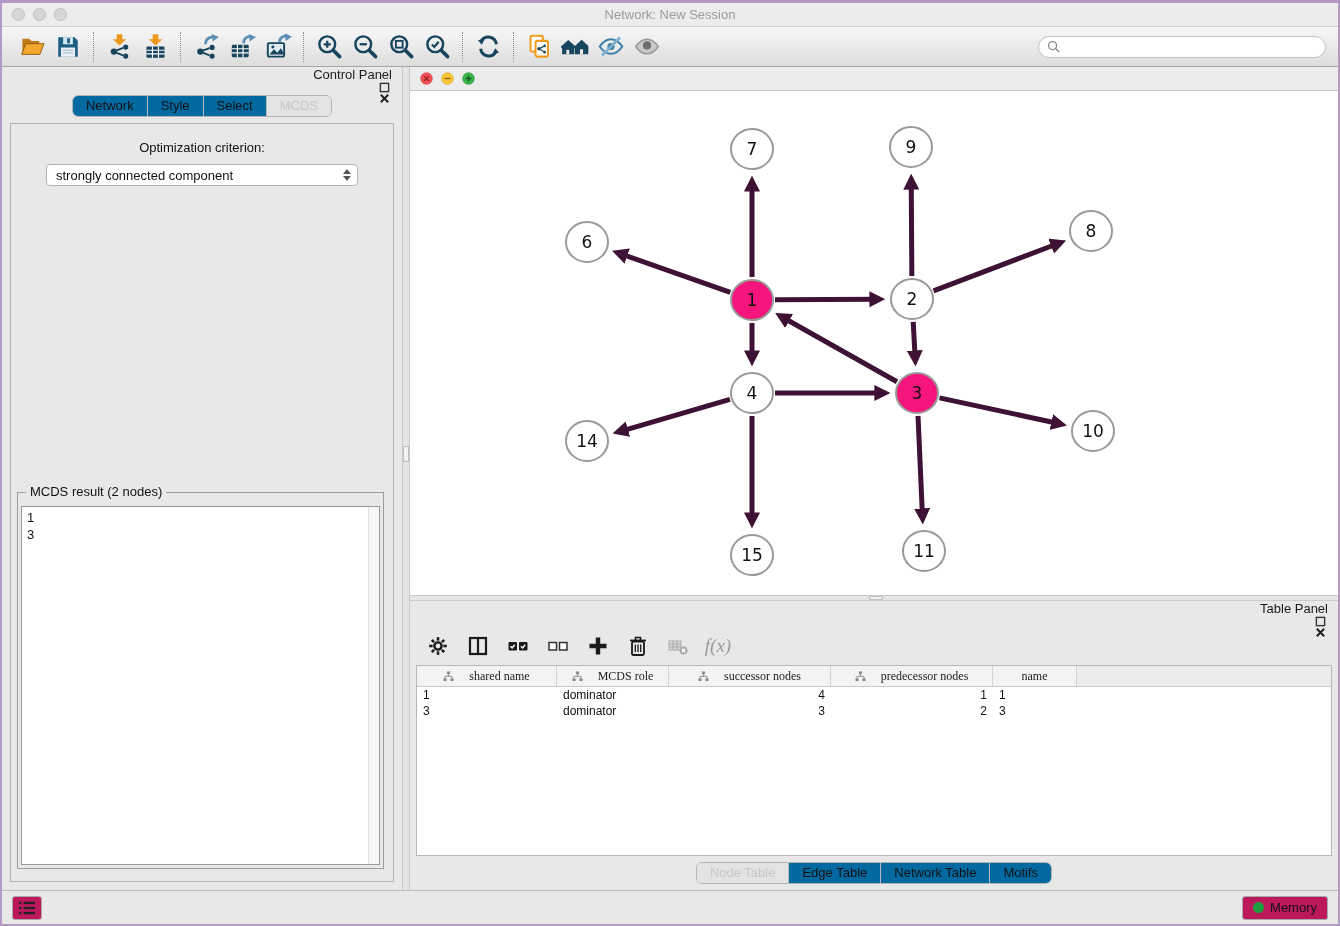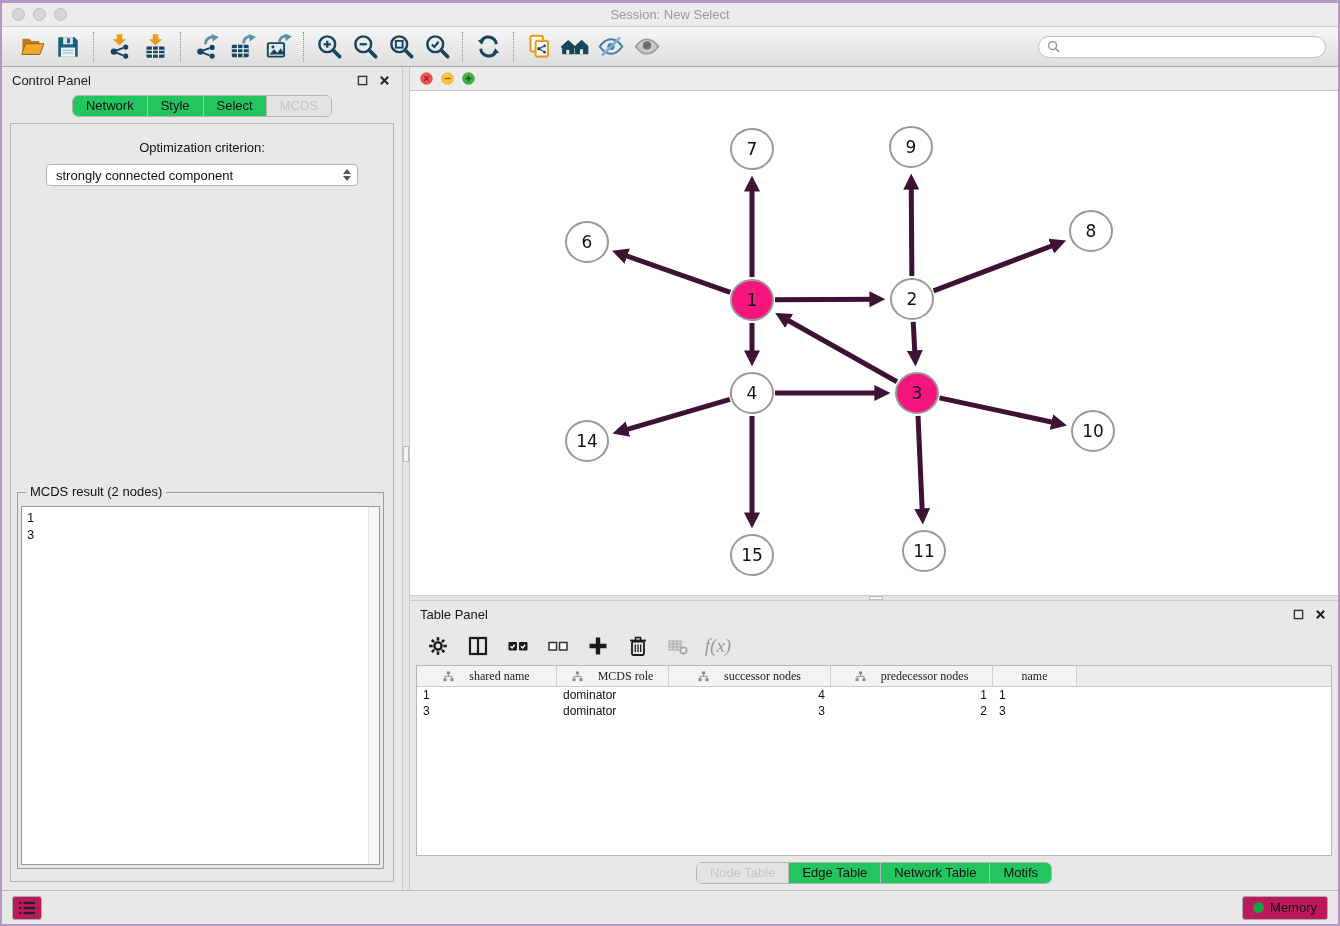--- a/index.html
+++ b/index.html
@@ -23,27 +23,27 @@
   .tsep { height:30px; border-left:1px dotted #8f8f8f; margin:0 7px; }
   .searchbox { margin-left:auto; width:288px; height:22px; background:#fff; border:1px solid #c2c2c2;
     border-radius:11px; display:flex; align-items:center; padding:0 8px; }
   .searchbox input { border:none; outline:none; flex:1; font-size:12px; background:transparent; margin-left:5px; font-family:"Liberation Sans",sans-serif; }
 
   
   .main { flex:1 1 auto; display:flex; min-height:0; }
 
   
   .control-panel { width:400px; flex:0 0 auto; position:relative; background:#e8e8e8; }
-  .panel-header { height:26px; display:flex; align-items:center; padding:0 10px; }
+  .panel-header { height:26px; display:flex; align-items:flex-end; padding:0 10px;flex-direction:column; }
   .panel-title { font-size:13px; color:#1a1a1a; }
   .panel-header .spacer { flex:1; }
   .phbtn { width:16px; height:16px; display:flex; align-items:center; justify-content:center; margin-left:6px; }
   .cp-tabs-row { height:26px; display:flex; justify-content:center; align-items:center; }
   .seg-tabs { display:inline-flex; background:#fff; border:1px solid #b3b3b3; border-radius:6px; overflow:hidden; }
-  .seg { padding:2px 13px; font-size:13px; background:#22c55e; color:#111; border-left:1px solid #b9b9b9; line-height:16px; cursor:default; white-space:nowrap; }
+  .seg { padding:2px 13px; font-size:13px; background:#0369a1; color:#111; border-left:1px solid #b9b9b9; line-height:16px; cursor:default; white-space:nowrap; }
   .seg:first-child { border-left:none; }
   .seg.selected { background:#e3e3e3; color:#c6c6c6; }
   .cp-content { position:absolute; left:8px; right:8px; top:56px; bottom:8px;
     border:1px solid #b4b4b4; background:#e8e8e8; }
   .opt-label { text-align:center; margin-top:16px; font-size:13px; }
   .dropdown { width:312px; height:22px; margin:9px auto 0 auto; background:#fff; border:1px solid #b3b3b3;
     border-radius:4px; display:flex; align-items:center; padding:0 4px 0 9px; font-size:13px; }
   .dropdown .dd-label { flex:1; }
   .stepper { width:13px; display:flex; flex-direction:column; align-items:center; gap:2px; }
   .arr-up { width:0; height:0; border-left:4px solid transparent; border-right:4px solid transparent; border-bottom:5px solid #555; }
@@ -99,21 +99,21 @@
 <body>
 
 <div class="window">
 
   <div class="titlebar">
     <div class="traffic">
       <div class="tl"></div>
       <div class="tl"></div>
       <div class="tl"></div>
     </div>
-    <div class="titlebar-title">Session: New Select</div>
+    <div class="titlebar-title">Network: New Session</div>
   </div>
 
   <div class="toolbar">
     <div class="tbtn">
       <svg width="27" height="27" viewBox="0 0 24 24">
         <path d="M2 5h7l2 2h7v3H6L3 17V5z" fill="#c07b17"></path>
         <path d="M6 9.5h16.2L18.6 19H2.4z" fill="#f3a72e" stroke="#8a5a10" stroke-width="0.8"></path>
       </svg>
     </div>
     <div class="tbtn">

